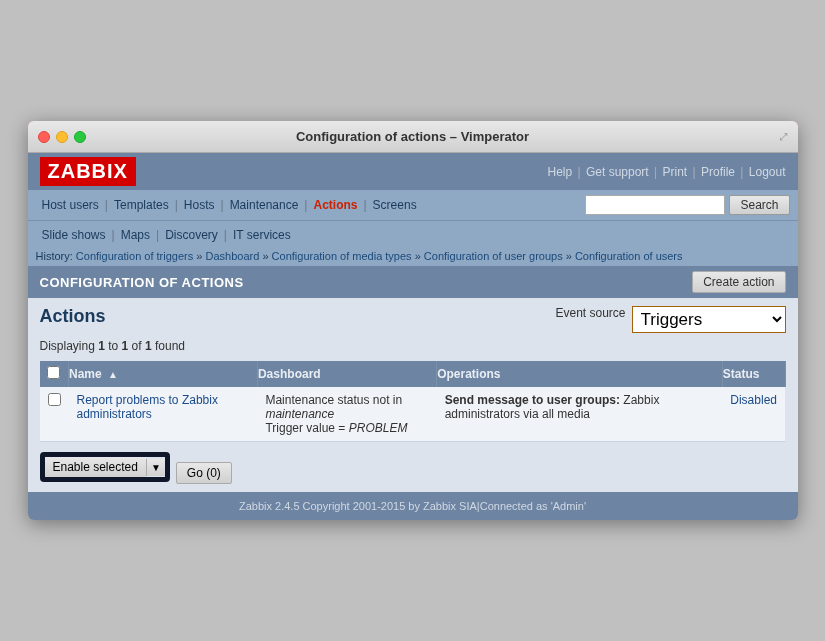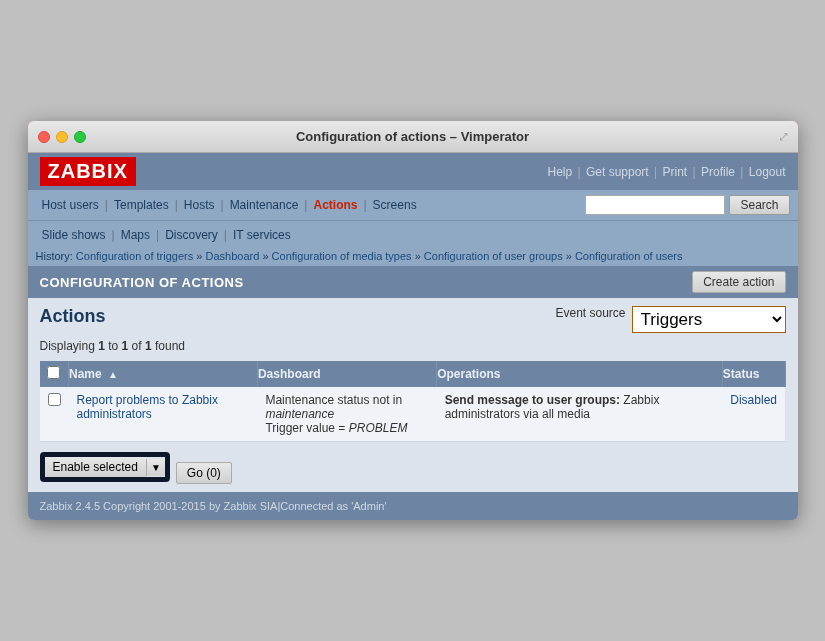--- a/index.html
+++ b/index.html
@@ -300,21 +300,21 @@
       border-radius: 2px;
       margin-top: 12px;
     }
     .footer {
       background: #6d84a2;
       padding: 8px 12px;
       text-align: center;
       font-size: 11px;
       color: #d0d8e4;
       display: flex;
-      justify-content: flex-start;
+      justify-content: center;
     }
     .checkbox-cell input[type="checkbox"] {
       cursor: pointer;
     }
   </style>
 </head>
 <body>
 
 <div class="window">
 

